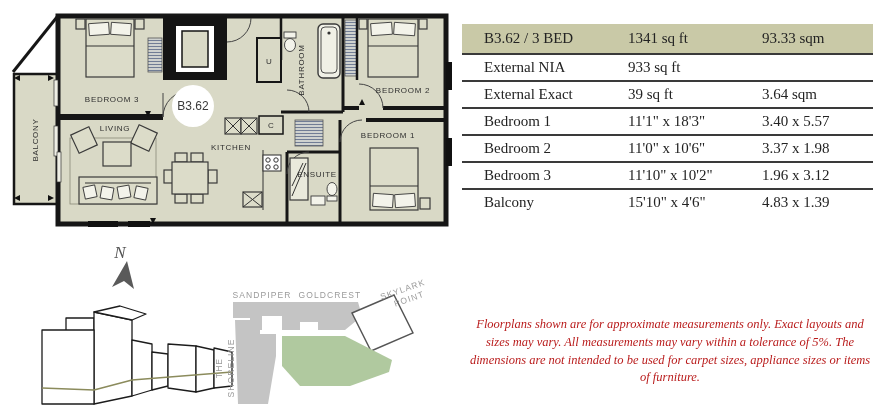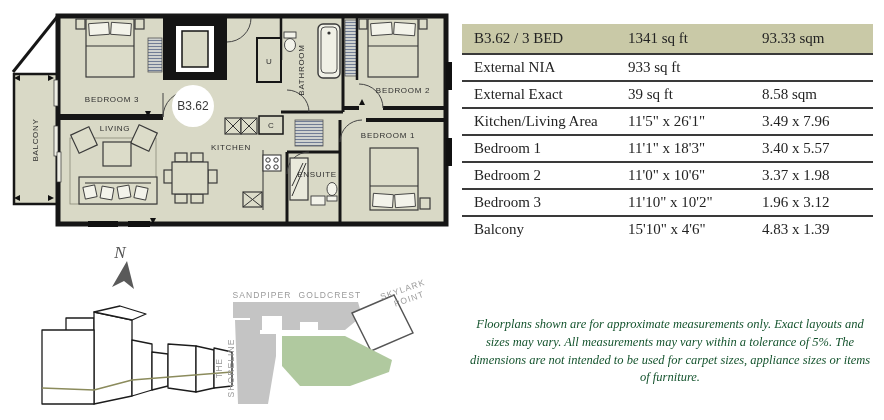--- a/index.html
+++ b/index.html
@@ -8,26 +8,26 @@
   .stage svg{position:absolute;left:0;top:0;}
 
   
   .dim-table{position:absolute;left:462px;top:24px;width:411px;
              font-family:"Liberation Serif","DejaVu Serif",serif;color:#232323;}
   .trow{display:grid;grid-template-columns:166px 134px 111px;align-items:center;
         height:25px;border-bottom:2px solid #3a3a3a;}
   .trow:last-child{border-bottom:none;}
   .trow.thead{height:29px;background:#c9c9a7;}
   .trow span{font-size:15px;white-space:nowrap;}
-  .trow .c1{padding-left:12px;}
+  .trow .c1{padding-left:22px;}
 
   
   .disclaimer{position:absolute;left:468px;top:316px;width:404px;
               font-family:"Liberation Serif","DejaVu Serif",serif;font-style:italic;
-              font-size:12.5px;line-height:1.42;color:#14532d;text-align:center;}
+              font-size:12.5px;line-height:1.42;color:#b91c1c;text-align:center;}
 
   
   .room-label{font-family:"Liberation Sans",sans-serif;font-size:8px;letter-spacing:.7px;fill:#2e2e2e;}
   .small-label{font-family:"Liberation Sans",sans-serif;font-size:8px;fill:#2e2e2e;}
   .unit-label{font-family:"Liberation Sans",sans-serif;font-size:12px;fill:#3a3a3a;}
   .site-label{font-family:"Liberation Sans",sans-serif;font-size:8.5px;letter-spacing:1.1px;fill:#9a9a9a;}
   .north-label{font-family:"Liberation Serif","DejaVu Serif",serif;font-style:italic;font-size:17px;fill:#555;}
   .wall{stroke:#161616;fill:none;}
   .thin{stroke:#333;fill:none;}
   .furn{stroke:#3a3a3a;stroke-width:1.2;fill:#dcdcc9;}
@@ -249,26 +249,21 @@
       <span class="c2">1341 sq ft</span>
       <span class="c3">93.33 sqm</span>
     </div>
     <div class="trow">
       <span class="c1">External NIA</span>
       <span class="c2">933 sq ft</span>
     </div>
     <div class="trow">
       <span class="c1">External Exact</span>
       <span class="c2">39 sq ft</span>
-      <span class="c3">8.58 sqm</span>
-    </div>
-    <div class="trow">
-      <span class="c1">Kitchen/Living Area</span>
-      <span class="c2">11'5" x 26'1"</span>
-      <span class="c3">3.49 x 7.96</span>
+      <span class="c3">3.64 sqm</span>
     </div>
     <div class="trow">
       <span class="c1">Bedroom 1</span>
       <span class="c2">11'1" x 18'3"</span>
       <span class="c3">3.40 x 5.57</span>
     </div>
     <div class="trow">
       <span class="c1">Bedroom 2</span>
       <span class="c2">11'0" x 10'6"</span>
       <span class="c3">3.37 x 1.98</span>

